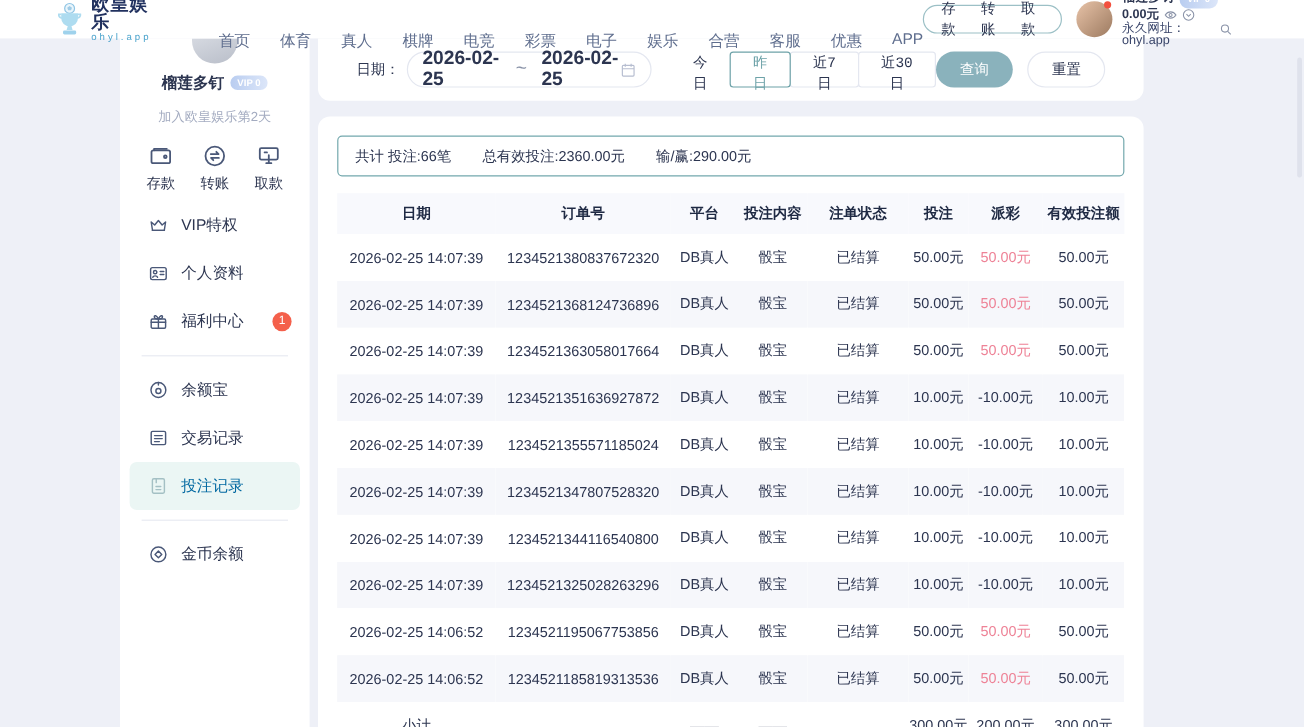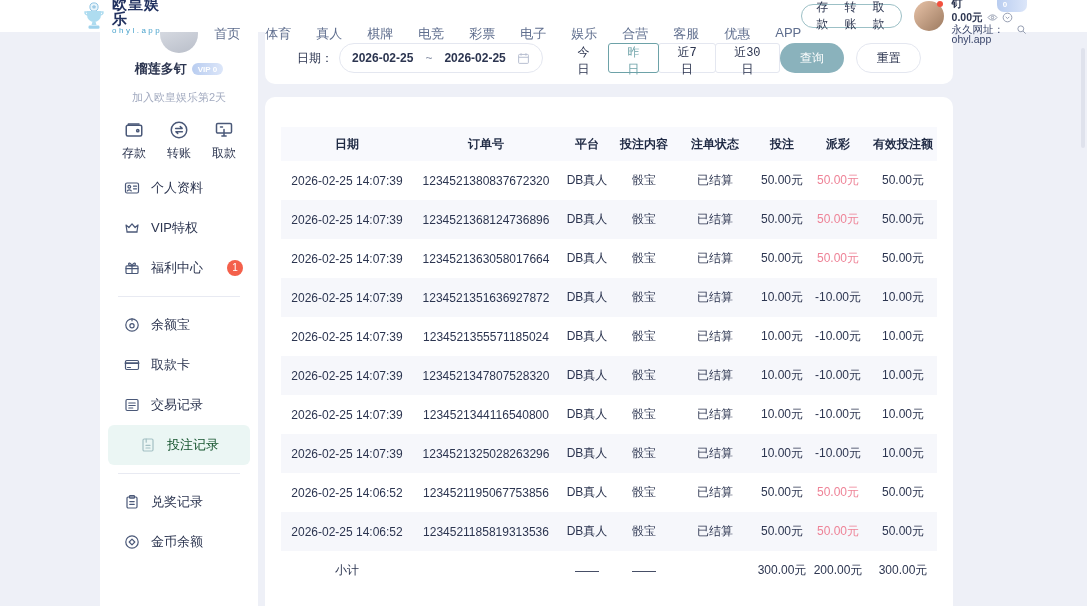--- a/index.html
+++ b/index.html
@@ -4,21 +4,21 @@
 <style>
   * { box-sizing: border-box; margin: 0; padding: 0; }
   html,body { width:1087px; height:606px; overflow:hidden; }
   body {
     position:relative;
     background:#eef0f7;
     font-family:"Liberation Sans","DejaVu Sans",sans-serif;
     color:#2c3550;
   }
   
-  .header { position:absolute; top:0; left:0; width:1087px; height:32px; background:#fff; display:flex; align-items:center; z-index:10;padding-left:36px; }
+  .header { position:absolute; top:0; left:0; width:1087px; height:32px; background:#fff; display:flex; align-items:center; z-index:10; }
   .logo { margin-left:46px; display:flex; align-items:center; gap:6px; }
   .logo-text .cn { font-size:15px; font-weight:bold; color:#21315f; letter-spacing:1px; line-height:15px; }
   .logo-text .en { font-size:8px; color:#4aa3cc; letter-spacing:2.5px; line-height:10px; }
   .main-nav { margin-left:52px; display:flex; gap:25px;margin-top:36px; }
   .nav-item { font-size:13px; color:#5f6e8e; text-decoration:none; cursor:pointer; white-space:nowrap; }
   .header-right { margin-left:auto; margin-right:60px; display:flex; align-items:center; }
   .wallet-pill { border:1px solid #9cc0c6; border-radius:14px; height:24px; padding:0 14px; display:flex; align-items:center; gap:14px; }
   .pill-link { font-size:12px; color:#2c3550; cursor:pointer; }
   .hdr-avatar { position:relative; width:30px; height:30px; border-radius:50%; margin-left:12px; background:linear-gradient(135deg,#e8c3a8,#9c7a60); flex:none; }
   .hdr-avatar .dot { position:absolute; top:0; right:1px; width:6px; height:6px; border-radius:50%; background:#f3503e; }
@@ -35,28 +35,28 @@
   .side-name { margin-top:7px; text-align:center; font-size:13px; font-weight:bold; color:#2c3550; display:flex; justify-content:center; align-items:center; gap:5px; }
   .side-join { margin-top:12px; text-align:center; font-size:11px; color:#a3abc0; }
   .quick-actions { display:flex; justify-content:space-between; padding:0 22px; margin-top:15px; }
   .qa { display:flex; flex-direction:column; align-items:center; gap:5px; cursor:pointer; }
   .qa-icon { width:20px; height:20px; color:#4a5878; }
   .qa-label { font-size:12px; color:#2c3550; }
   .menu { margin-top:6px; }
   .menu-item { height:40px; display:flex; align-items:center; padding-left:24px; cursor:pointer; color:#2c3550; }
   .menu-item .mi-icon { width:16px; height:16px; color:#4a5878; flex:none; display:inline-flex; }
   .menu-item .mi-label { margin-left:11px; font-size:13px; }
-  .menu-item.active { margin:0 8px; padding-left:32px; border-radius:6px; background:#ebf6f4; color:#14532d; }
+  .menu-item.active { margin:0 8px; padding-left:16px; border-radius:6px; background:#ebf6f4; color:#0369a1; }
   .menu-item.active .mi-icon { color:#a4c0c4; }
   .menu-divider { height:1px; background:#e8eaf2; margin:8px 18px; }
   .num-badge { margin-left:auto; margin-right:15px; width:16px; height:16px; border-radius:50%; background:#f4604b; color:#fff; font-size:10px; line-height:16px; text-align:center; flex:none; }
   
   .filter-card { position:absolute; left:265px; top:32px; width:688px; height:52px; background:#fff; border-radius:0 0 10px 10px; display:flex; align-items:center; padding:0 32px; }
   .flabel { font-size:12px; color:#2c3550; white-space:nowrap; }
-  .date-input { margin-left:6px; width:208px; height:30px; border:1px solid #e4e7f0; border-radius:16px; display:flex; align-items:center; padding:0 12px; font-size:12px; font-weight:bold; color:#2c3550; cursor:pointer; }
+  .date-input { margin-left:6px; width:208px; height:30px; border:1px solid #e4e7f0; border-radius:16px; display:flex; align-items:center; padding:0 12px; font-size:16px; font-weight:bold; color:#2c3550; cursor:pointer; }
   .date-input .sep { margin:0 12px; color:#8a93a8; font-weight:normal; }
   .date-input .cal { margin-left:auto; color:#b6bdd0; display:inline-flex; }
   .ranges { margin-left:16px; display:flex; }
   .range-btn { height:30px; padding:0 13px; background:#fff; border:1px solid #e4e7f0; border-radius:3px; font-size:12px; color:#2c3550; margin-left:-1px; cursor:pointer; font-family:Liberation Mono, monospace; }
   .range-btn:first-child { border-color:transparent; background:transparent; }
   .range-btn.active { border:1px solid #6da2a8; color:#6da2a8; position:relative; z-index:1; }
   .btn-primary { margin-left:auto; width:66px; height:30px; border:none; border-radius:16px; background:#8ab2bc; color:#fff; font-size:12px; cursor:pointer; font-family:inherit; }
   .btn-ghost { margin-left:12px; width:66px; height:30px; border:1px solid #e4e7f0; border-radius:16px; background:#fff; color:#2c3550; font-size:12px; cursor:pointer; font-family:inherit; }
   
   .table-card { position:absolute; left:265px; top:97px; width:688px; height:527px; background:#fff; border-radius:10px; padding:16px; }
@@ -173,39 +173,39 @@
             <rect x="2" y="2.8" width="12" height="7.6" rx="1"></rect>
             <path d="M8 7.5v5.3M6.3 12.8h3.4M5.2 5.6h1.6"></path>
           </svg></span>
         <span class="qa-label">取款</span>
       </div>
     </div>
   <div class="menu">
       <div class="menu-item">
         <span class="mi-icon">
           <svg width="16" height="16" viewBox="0 0 16 16" fill="none" stroke="currentColor" stroke-width="1.2" stroke-linecap="round" stroke-linejoin="round">
+            <path d="M2 5l2.9 2.5L8 3.8l3.1 3.7L14 5l-1.1 7H3.1z"></path>
+            <path d="M3 12h10"></path>
+          </svg>
+        </span>
+        <span class="mi-label">VIP特权</span>
+      </div>
+      <div class="menu-item">
+        <span class="mi-icon">
+          <svg width="16" height="16" viewBox="0 0 16 16" fill="none" stroke="currentColor" stroke-width="1.2" stroke-linecap="round" stroke-linejoin="round">
             <rect x="1.5" y="3" width="13" height="10" rx="1.5"></rect>
             <circle cx="5.3" cy="6.8" r="1.4"></circle>
             <path d="M3.3 11c.4-1.5 3.6-1.5 4 0M9.5 6.2h3M9.5 8.8h3"></path>
           </svg>
         </span>
         <span class="mi-label">个人资料</span>
       </div>
       <div class="menu-item">
         <span class="mi-icon">
           <svg width="16" height="16" viewBox="0 0 16 16" fill="none" stroke="currentColor" stroke-width="1.2" stroke-linecap="round" stroke-linejoin="round">
-            <path d="M2 5l2.9 2.5L8 3.8l3.1 3.7L14 5l-1.1 7H3.1z"></path>
-            <path d="M3 12h10"></path>
-          </svg>
-        </span>
-        <span class="mi-label">VIP特权</span>
-      </div>
-      <div class="menu-item">
-        <span class="mi-icon">
-          <svg width="16" height="16" viewBox="0 0 16 16" fill="none" stroke="currentColor" stroke-width="1.2" stroke-linecap="round" stroke-linejoin="round">
             <rect x="2" y="5.8" width="12" height="7.7" rx="1"></rect>
             <path d="M2 8.6h12M8 5.8v7.7M8 5.8C6 5.8 4.6 5 4.6 3.9S6.4 2.4 8 5.8zM8 5.8c2 0 3.4-.8 3.4-1.9S9.6 2.4 8 5.8z"></path>
           </svg>
         </span>
         <span class="mi-label">福利中心</span>
         <span class="num-badge">1</span>
       </div>
       <div class="menu-divider"></div>
       <div class="menu-item">
         <span class="mi-icon">
@@ -213,56 +213,36 @@
             <circle cx="8" cy="8" r="6.2"></circle>
             <circle cx="8" cy="8.8" r="2.1"></circle>
             <path d="M8 1.8v2"></path>
           </svg>
         </span>
         <span class="mi-label">余额宝</span>
       </div>
       <div class="menu-item">
         <span class="mi-icon">
           <svg width="16" height="16" viewBox="0 0 16 16" fill="none" stroke="currentColor" stroke-width="1.2" stroke-linecap="round" stroke-linejoin="round">
-            <rect x="1.5" y="3.5" width="13" height="9" rx="1.2"></rect>
-            <path d="M1.5 6.2h13" stroke-width="1.8"></path>
-            <path d="M3.5 10.5h3"></path>
-          </svg>
-        </span>
-        <span class="mi-label">取款卡</span>
-      </div>
-      <div class="menu-item">
-        <span class="mi-icon">
-          <svg width="16" height="16" viewBox="0 0 16 16" fill="none" stroke="currentColor" stroke-width="1.2" stroke-linecap="round" stroke-linejoin="round">
             <rect x="2" y="2.5" width="12" height="11" rx="1.2"></rect>
             <path d="M4.8 6h6.4M4.8 8.5h6.4M4.8 11h4"></path>
           </svg>
         </span>
         <span class="mi-label">交易记录</span>
       </div>
       <div class="menu-item active">
         <span class="mi-icon">
           <svg width="16" height="16" viewBox="0 0 16 16" fill="none" stroke="currentColor" stroke-width="1.2" stroke-linecap="round" stroke-linejoin="round">
             <rect x="3" y="2" width="10" height="12" rx="1.2"></rect>
             <path d="M6.2 2v3.2M6 8.4h4M6 11h4"></path>
           </svg>
         </span>
         <span class="mi-label">投注记录</span>
       </div>
       <div class="menu-divider"></div>
-      <div class="menu-item">
-        <span class="mi-icon">
-          <svg width="16" height="16" viewBox="0 0 16 16" fill="none" stroke="currentColor" stroke-width="1.2" stroke-linecap="round" stroke-linejoin="round">
-            <rect x="3" y="3" width="10" height="11" rx="1.2"></rect>
-            <rect x="5.5" y="1.6" width="5" height="2.6" rx="0.8"></rect>
-            <path d="M5.8 7.6h4.4M5.8 10.4h4.4"></path>
-          </svg>
-        </span>
-        <span class="mi-label">兑奖记录</span>
-      </div>
       <div class="menu-item">
         <span class="mi-icon">
           <svg width="16" height="16" viewBox="0 0 16 16" fill="none" stroke="currentColor" stroke-width="1.2" stroke-linecap="round" stroke-linejoin="round">
             <circle cx="8" cy="8" r="6.2"></circle>
             <path d="M8 5.2L10.8 8 8 10.8 5.2 8z"></path>
           </svg>
         </span>
         <span class="mi-label">金币余额</span>
       </div>
       <div class="menu-item"></div>
@@ -286,20 +266,25 @@
       <button class="range-btn">今日</button>
       <button class="range-btn active">昨日</button>
       <button class="range-btn">近7日</button>
       <button class="range-btn">近30日</button>
     </div>
   <button class="btn-primary">查询</button>
   <button class="btn-ghost">重置</button>
 </section>
 
 <section class="table-card">
+  <div class="summary">
+    <span>共计 投注:66笔</span>
+    <span>总有效投注:2360.00元</span>
+    <span>输/赢:290.00元</span>
+  </div>
   <table>
     <colgroup>
       <col style="width:132px">
         <col style="width:146px">
         <col style="width:56px">
         <col style="width:58px">
       <col style="width:84px">
         <col style="width:50px">
         <col style="width:62px">
         <col style="width:68px">

